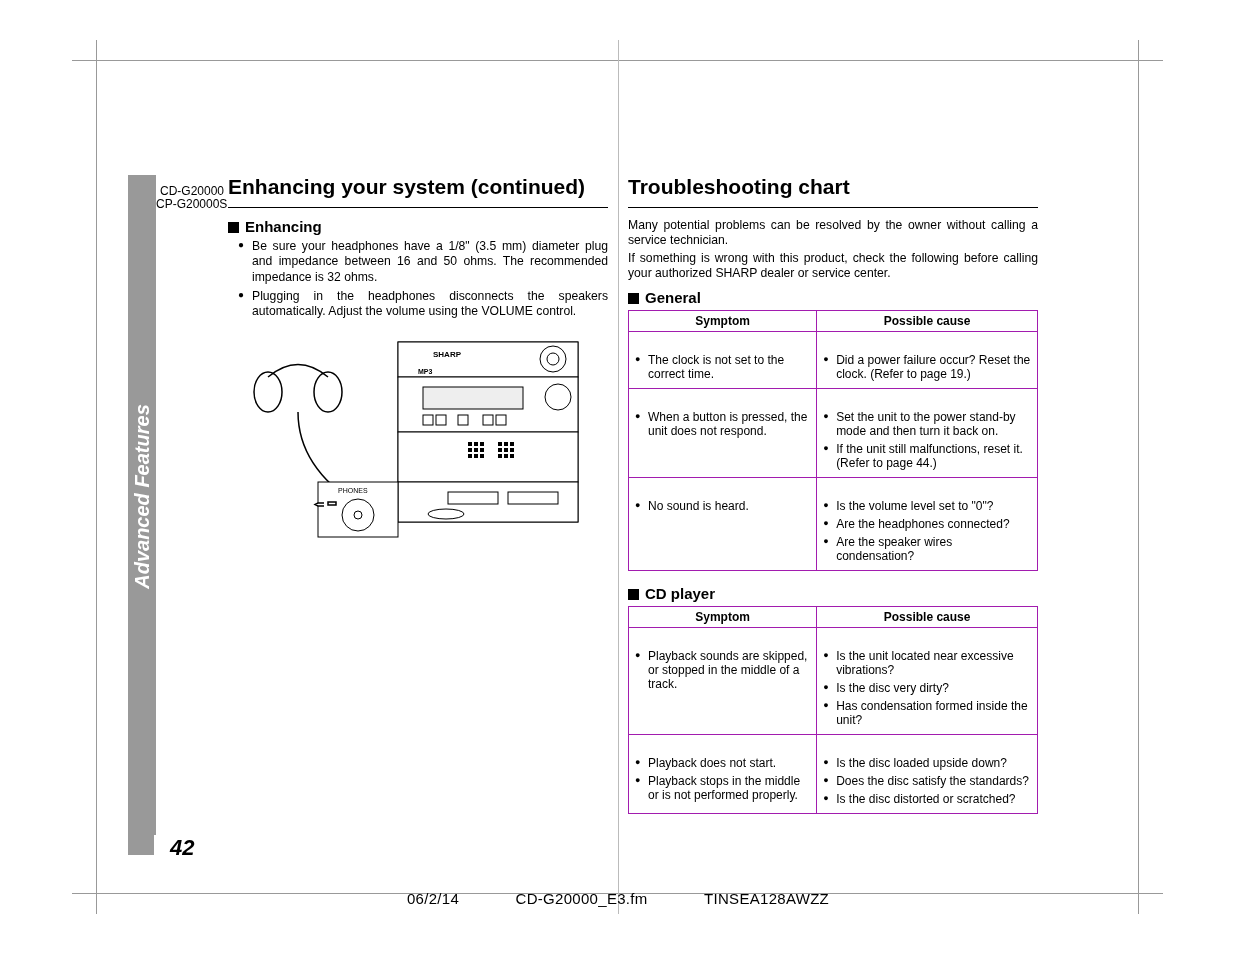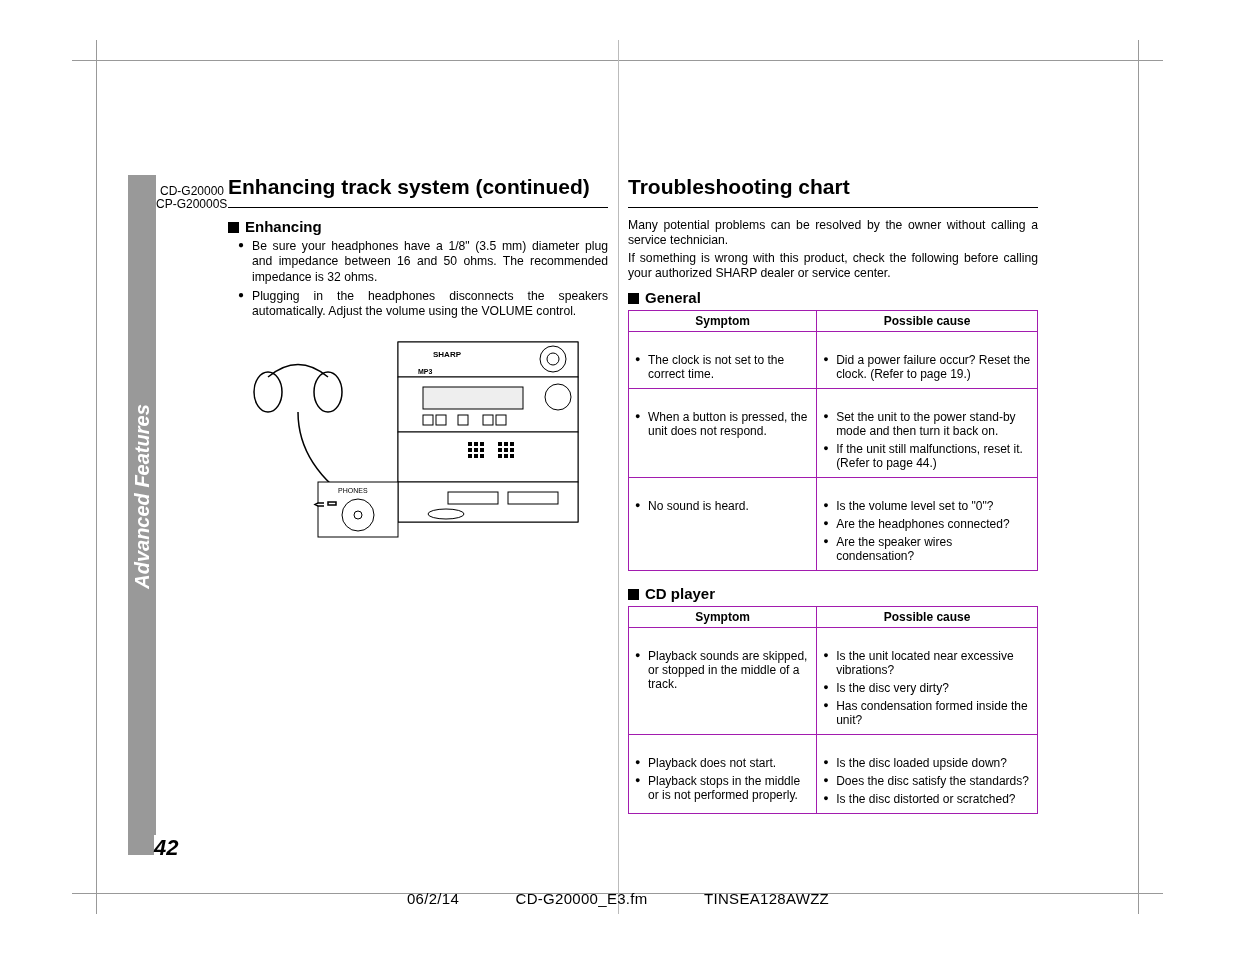--- a/index.html
+++ b/index.html
@@ -47,21 +47,21 @@
   }
   .page-num {
     position: absolute;
     left: 26px;
     bottom: -6px;
     font-size: 22px;
     font-weight: bold;
     font-style: italic;
     color: #000;
     background: #fff;
-    padding: 0 0;
+    padding: 0 16px;
   }
   .model-line {
     position: absolute;
     left: 28px;
     top: 10px;
     font-size: 12px;
     text-align: right;
     width: 68px;
     line-height: 1.1;
   }
@@ -131,21 +131,21 @@
 
   <div class="side-tab">
     <div class="side-tab-text">Advanced Features</div>
   </div>
   <div class="page-num">42</div>
 
   <div class="model-line" style="white-space:pre;">CD-G20000
 CP-G20000S</div>
 
   <div class="left-col">
-    <div class="h1">Enhancing track system (continued)</div>
+    <div class="h1">Enhancing your system (continued)</div>
     <div class="h1-rule"></div>
     <div class="h2"><span class="sq"></span><span>Enhancing</span></div>
     <ul class="bullets body">
       <li>Be sure your headphones have a 1/8" (3.5 mm) diameter plug and impedance between 16 and 50 ohms. The recommended impedance is 32 ohms.</li>
       <li>Plugging in the headphones disconnects the speakers automatically. Adjust the volume using the VOLUME control.</li>
     </ul>
 
     <svg class="diagram" viewBox="0 0 360 220">
 
       <g stroke="#000" fill="none" stroke-width="1.5">

